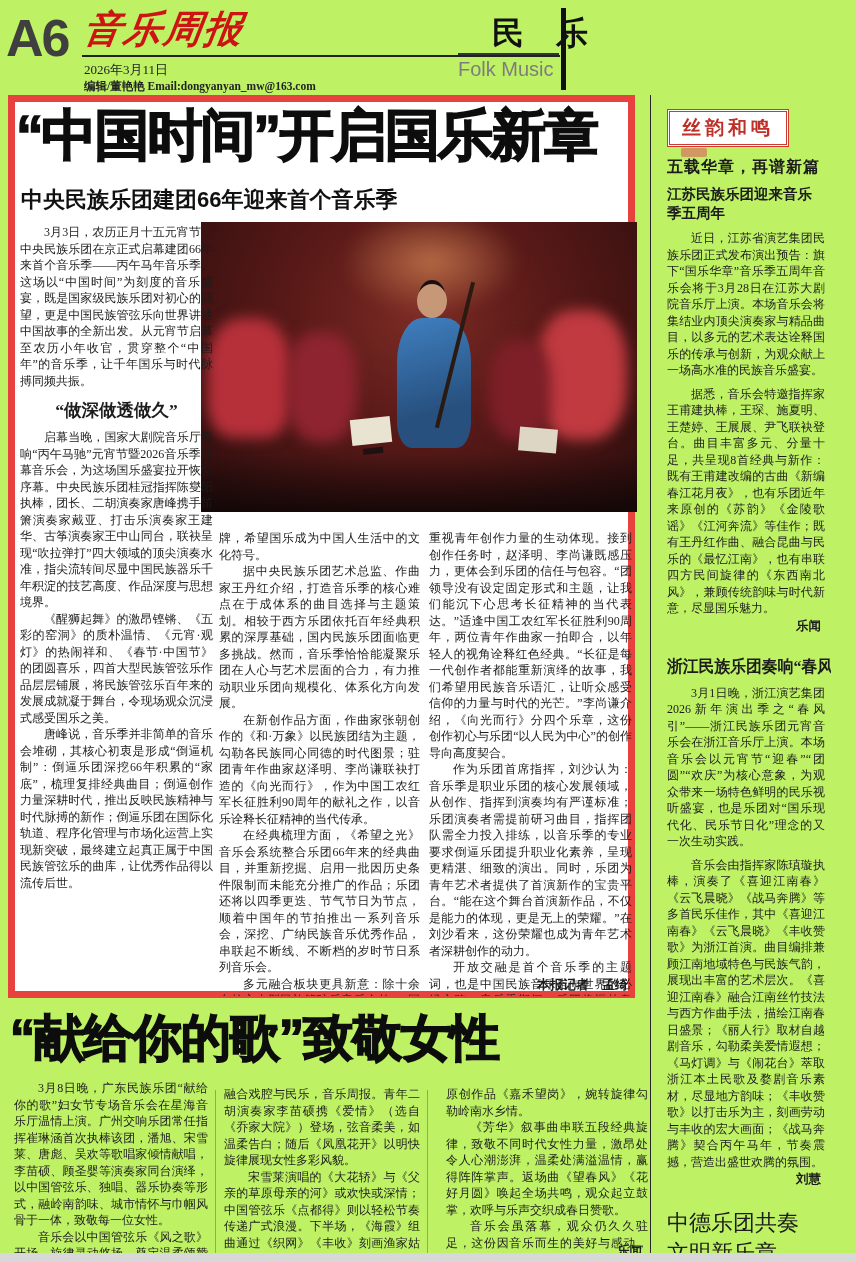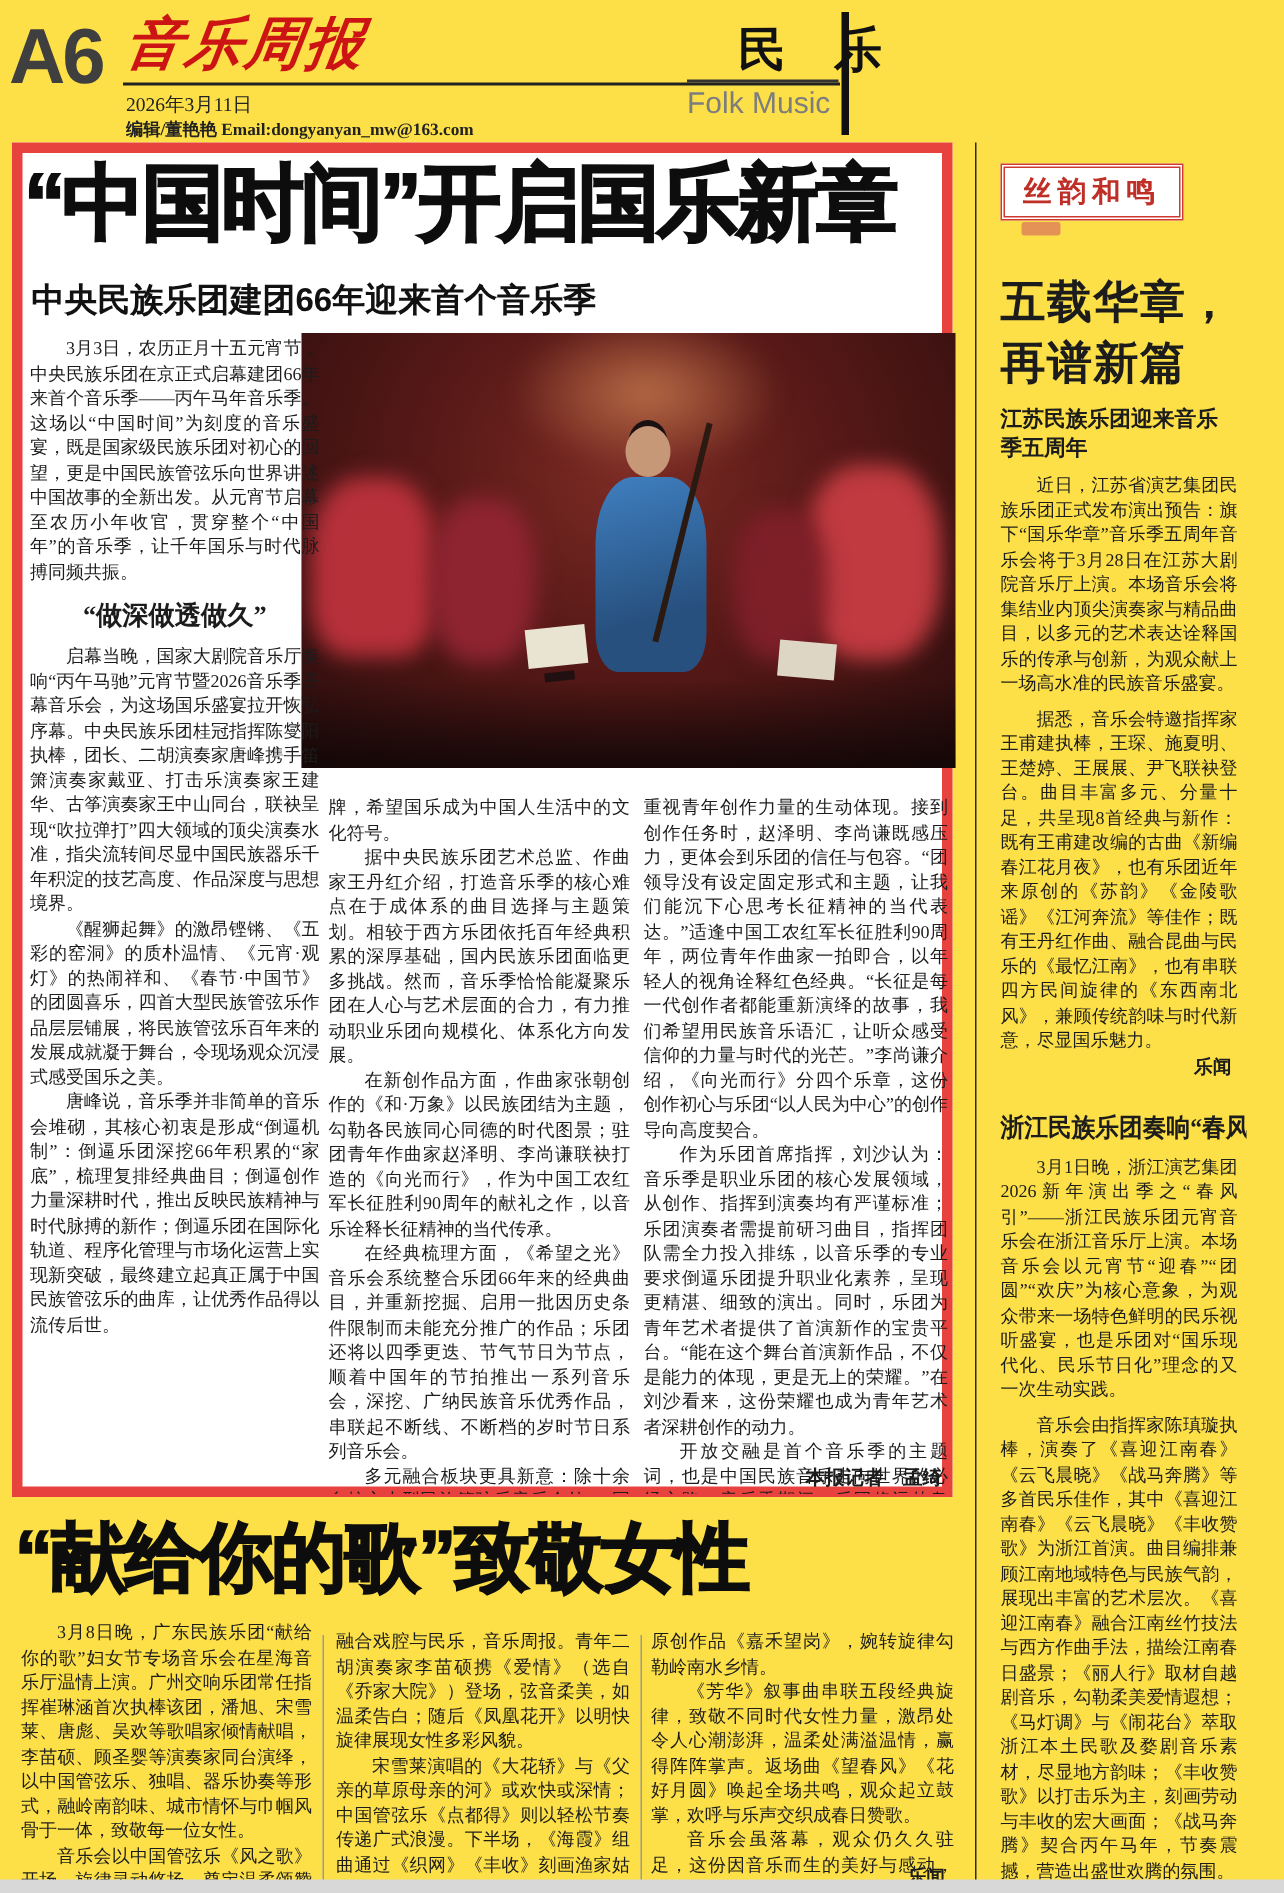--- a/index.html
+++ b/index.html
@@ -1,16 +1,16 @@
 <!DOCTYPE html>
 <html><head>
 <meta charset="utf-8">
 <style>
   html,body{margin:0;padding:0;background:#e9e9e9;}
-  .page{position:relative;width:856px;height:1262px;background:#fde047;overflow:hidden;
+  .page{position:relative;width:856px;height:1262px;background:#bef264;overflow:hidden;
         font-family:"Liberation Serif","DejaVu Serif",serif;color:#1c1c1c;}
   .abs{position:absolute;}
 
   
   .pagenum{left:6px;top:8px;font-family:"Liberation Sans",sans-serif;font-size:52px;font-weight:700;color:#3f3f3f;letter-spacing:-2px;}
   .masthead{left:84px;top:4px;font-size:38px;font-weight:900;color:#cc1414;font-style:italic;letter-spacing:2px;transform:skewX(-8deg);font-family:"Liberation Serif",serif;}
   .head-rule{left:82px;top:55px;width:478px;height:2px;background:#222;}
   .date-line{left:84px;top:61px;font-size:13px;color:#222;}
   .editor-line{left:84px;top:79px;font-size:11.5px;font-weight:700;color:#222;}
   .section-cn{left:492px;top:12px;font-size:32px;font-weight:700;letter-spacing:12px;color:#111;}
@@ -38,33 +38,33 @@
   .m-col2{left:204px;top:428px;width:201px;height:466px;}
   .m-col3{left:414px;top:428px;width:203px;height:466px;padding-bottom:20px;box-sizing:border-box;}
   .m-byline{position:absolute;right:4px;bottom:2px;font-weight:700;font-size:13px;}
 
   
   .sidebar{left:650px;top:95px;width:181px;height:1167px;border-left:1px solid #2a2a2a;
            padding:14px 6px 0 16px;box-sizing:border-box;overflow:hidden;}
   .badge{display:inline-block;border:3px double #cf3a30;color:#bf2f27;font-weight:700;font-size:19px;
          padding:3px 12px;letter-spacing:4px;font-family:"Liberation Serif",serif;background:#fff;}
   .seal{width:26px;height:9px;background:#d8685f;opacity:.65;margin:1px 0 0 14px;border-radius:2px;}
-  .sb-title1{font-size:30px;font-weight:700;margin-top:24px;letter-spacing:1px;}
+  .sb-title1{font-size:16px;font-weight:700;letter-spacing:1px;}
   .sb-subtitle{font-size:14.5px;font-weight:700;margin-top:7px;}
   .sb-title2{font-size:17px;font-weight:700;margin-top:20px;white-space:nowrap;transform:scaleX(.93);transform-origin:left;}
   .sb-title3{font-size:22px;font-weight:400;margin-top:20px;line-height:1.35;}
   .sidebar p{margin:7px 0 0;font-size:12px;line-height:16.5px;text-align:justify;text-indent:2em;}
   .sig{text-align:right;font-weight:700;font-size:12.5px;margin-top:1px;padding-right:4px;}
 
   
   .b-headline{left:10px;top:1005px;width:628px;font-family:"Liberation Sans","DejaVu Sans",sans-serif;
               font-size:50px;font-weight:900;color:#0d0d0d;letter-spacing:-1px;-webkit-text-stroke:1.5px #0d0d0d;white-space:nowrap;}
   .b-col1{left:14px;top:1080px;width:194px;height:176px;}
   .b-col2{left:224px;top:1086px;width:196px;height:176px;}
-  .b-col3{left:434px;top:1086px;width:202px;height:176px;padding-bottom:4px;box-sizing:border-box;}
+  .b-col3{left:446px;top:1086px;width:202px;height:176px;padding-bottom:4px;box-sizing:border-box;}
   .b-sig{position:absolute;right:6px;bottom:2px;font-weight:700;font-size:12.5px;}
   .vrule{width:1px;background:#9a9a9a;}
   .footer-strip{left:0;top:1253px;width:856px;height:9px;background:#d8d8d8;}
 </style>
 </head>
 <body>
 
 <div class="page">
 
   <div class="abs pagenum">A6</div>

